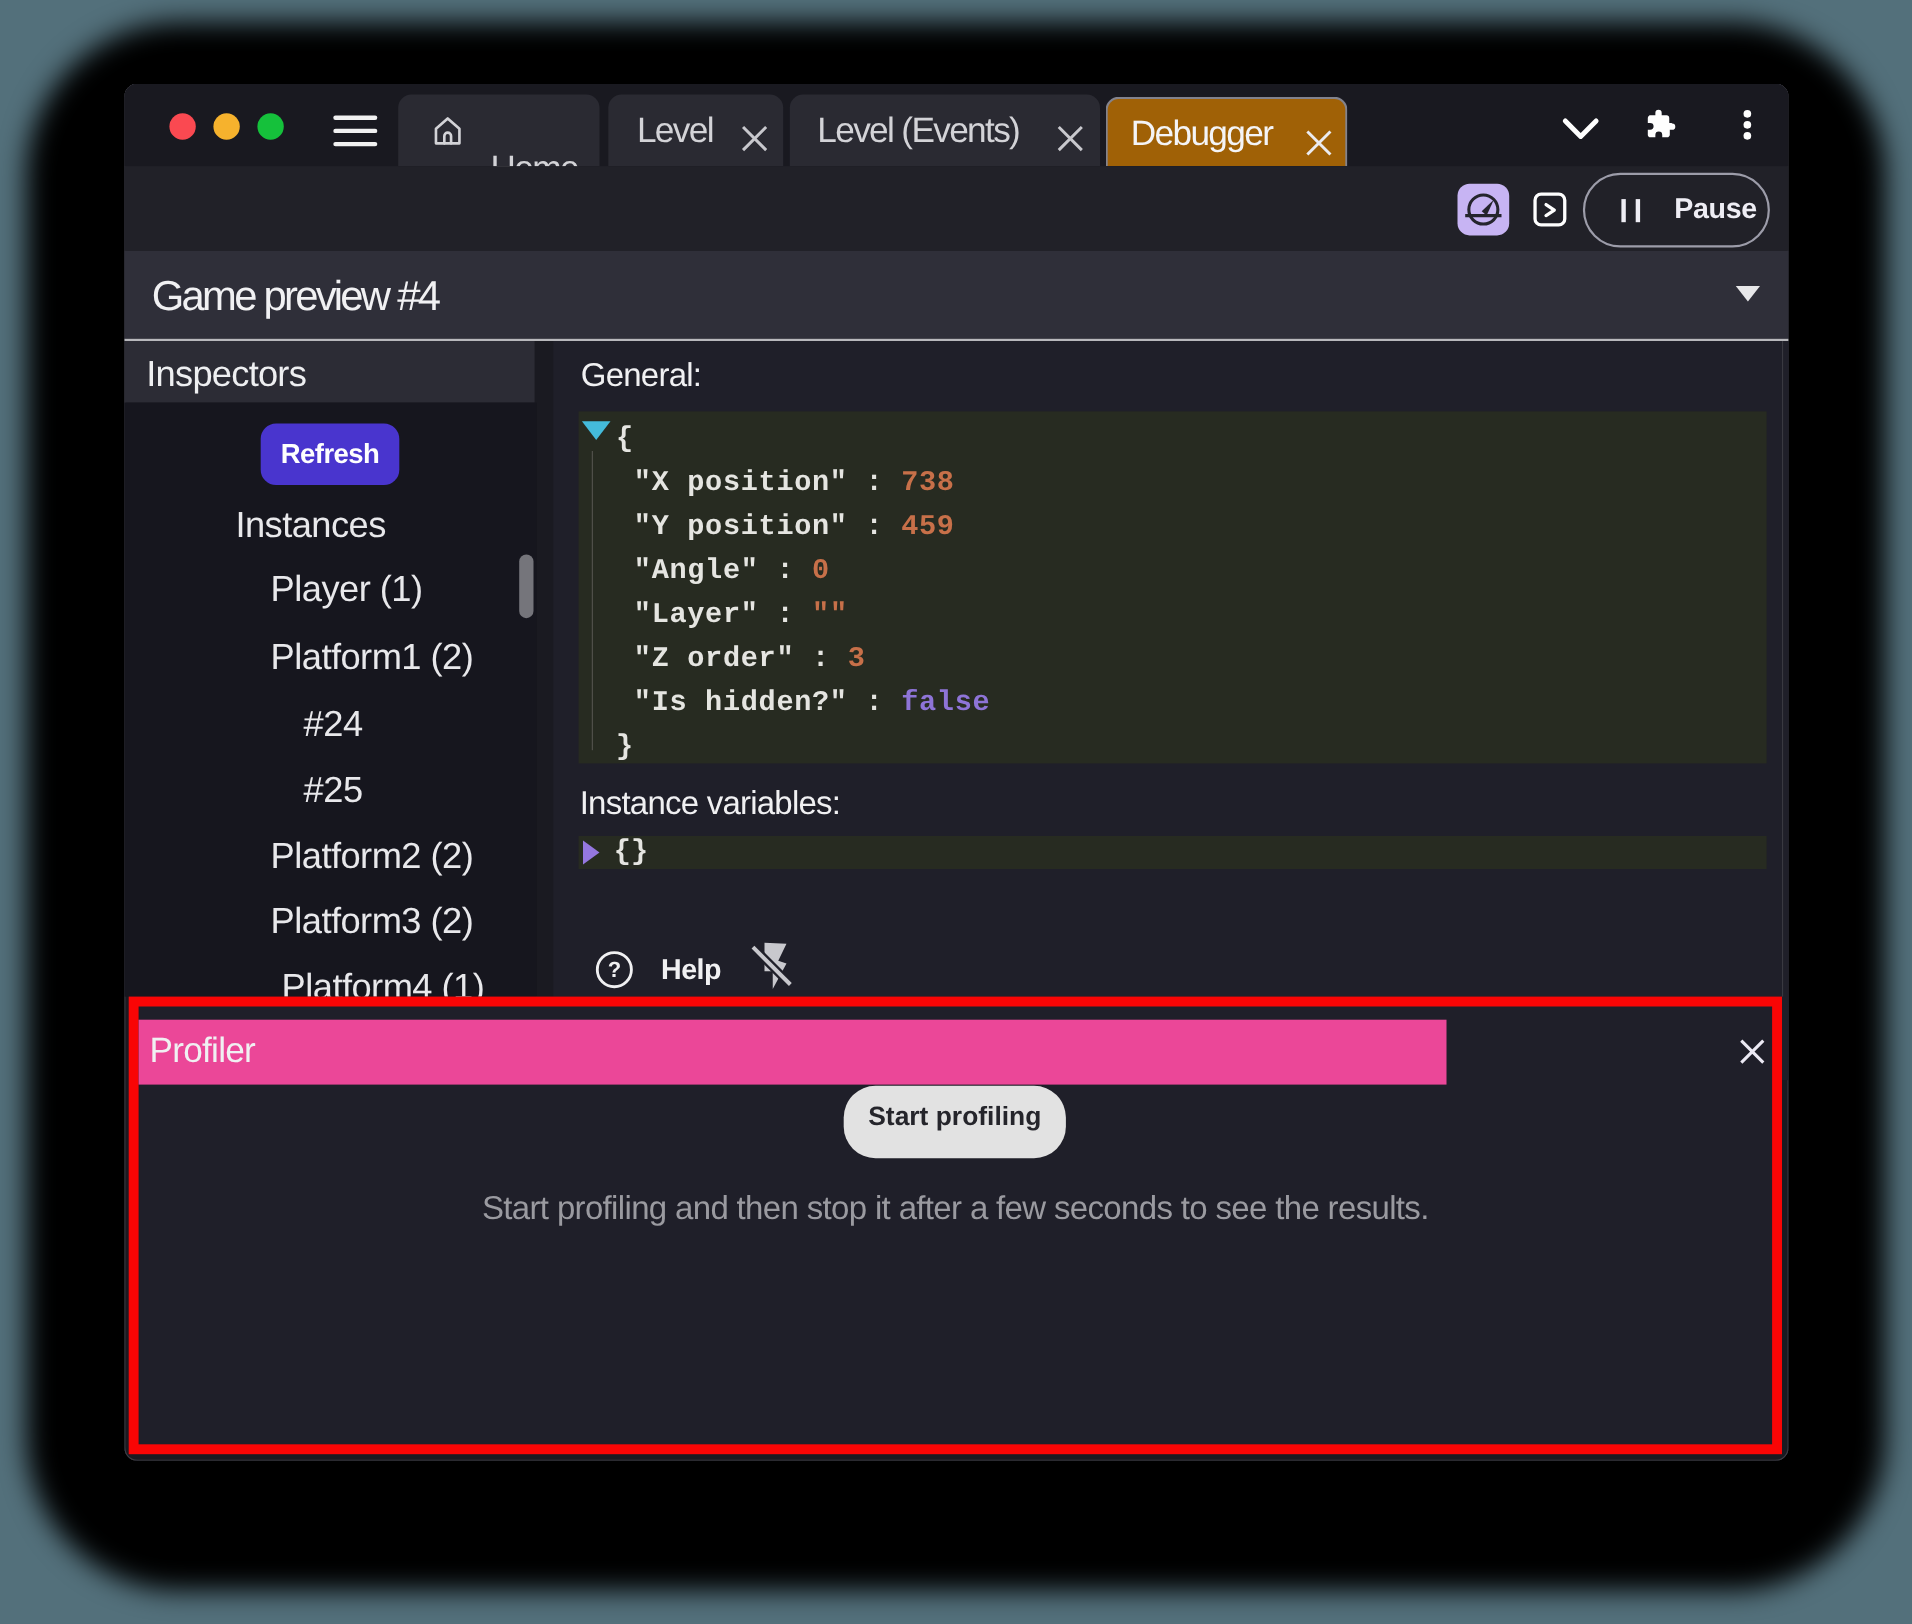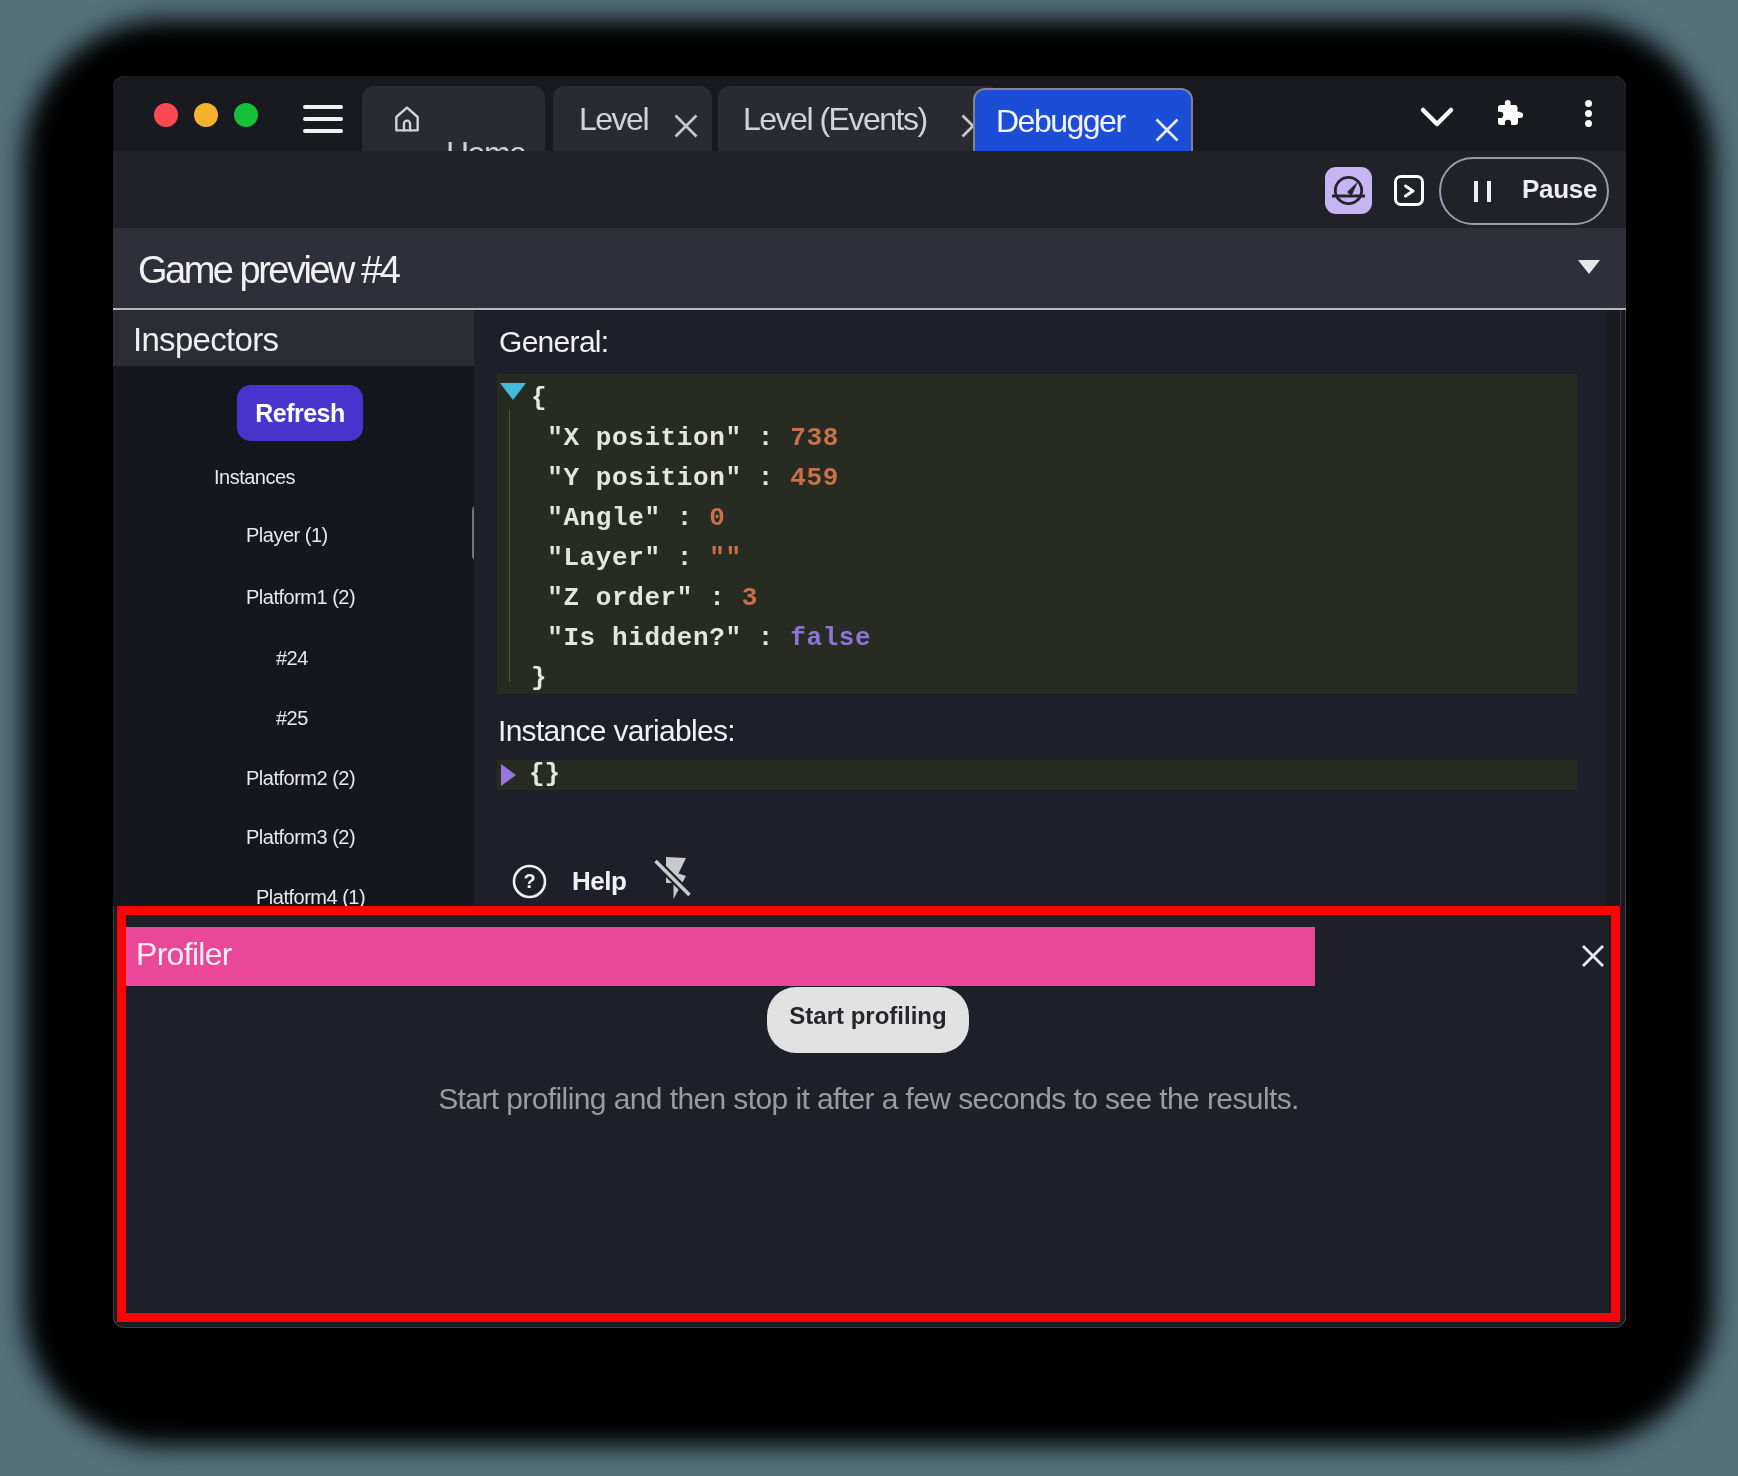--- a/index.html
+++ b/index.html
@@ -21,25 +21,25 @@
   
   #toolbar { position:absolute; left:0; top:75px; width:1513px; height:77px; background:#222229; }
   
   #previewrow { position:absolute; left:0; top:152px; width:1513px; height:80px; background:#30303a; }
   #divider { position:absolute; left:0; top:232px; width:1513px; height:2px; background:#b9b9bd; }
 
   
   #inspectors-strip { position:absolute; left:0; top:234px; width:373px; height:56px; background:#2d2d36; }
   #sidebar { position:absolute; left:0; top:290px; width:375px; height:540px; background:#17171f; }
   #refresh { position:absolute; left:124px; top:19px; width:126px; height:56px; border-radius:14px; background:#4a36cf; color:#fff; font-weight:bold; font-size:25px; text-align:center; line-height:56px; letter-spacing:-0.5px;}
-  .titem { position:absolute; font-size:20px; color:#e9e9ec; letter-spacing:-0.5px; white-space:nowrap; transform:translateY(-50%);text-align:center; }
+  .titem { position:absolute; font-size:33px; color:#e9e9ec; letter-spacing:-0.5px; white-space:nowrap; transform:translateY(-50%);text-align:center; }
   #sscroll { position:absolute; left:359px; top:138px; width:13px; height:58px; border-radius:7px; background:#76767c; }
 
   
-  #content { position:absolute; left:361px; top:234px; width:1132px; height:672px; background:#20202a; }
+  #content { position:absolute; left:390px; top:234px; width:1132px; height:672px; background:#20202a; }
   .seclabel { position:absolute; color:#f1f1f3; font-size:30px; letter-spacing:-0.7px; }
   .codeblock { position:absolute; left:23px; background:#282c22; }
   .mono { font-family:"Liberation Mono", monospace; font-weight:bold; color:#e6e6e2; }
   .num { color:#c8714a;margin-top:20px; }
   .str { color:#c8714a; }
   .kw { color:#8f75d8; }
 
   
   #profiler { position:absolute; left:4px; top:830px; width:1503px; height:416px; border:9px solid #fa0606; background:#20202a; }
   #proftitle { position:absolute; left:0; top:12px; width:1189px; height:59px; background:#ec4899; }
@@ -80,21 +80,21 @@
 
     <div class="tab" style="left:605px; width:282px;">
       <span class="lbl" style="left:25px;">Level (Events)</span>
       <span class="tabx" style="left:242px;">
           <svg width="26" height="26" viewBox="0 0 26 26">
             <path d="M2.5 2.5 L23.5 23.5 M23.5 2.5 L2.5 23.5" stroke="#c9c9ce" stroke-width="2.7"></path>
           </svg>
         </span>
     </div>
 
-    <div class="tab" style="left:860px; width:220px; top:12px; height:63px; background:#1d4ed8; border:2px solid #84848e; border-bottom:none; color:#f5f5f7;">
+    <div class="tab" style="left:892px; width:220px; top:12px; height:63px; background:#a16207; border:2px solid #84848e; border-bottom:none; color:#f5f5f7;">
       <span class="lbl" style="left:21px;">Debugger</span>
       <span class="tabx" style="left:179px;">
           <svg width="26" height="26" viewBox="0 0 26 26">
             <path d="M2.5 2.5 L23.5 23.5 M23.5 2.5 L2.5 23.5" stroke="#ececf0" stroke-width="2.7"></path>
           </svg>
         </span>
     </div>
 
     <svg class="abs" style="left:1304px; top:29px;" width="40" height="24" viewBox="0 0 40 24">
         <path d="M6 5 L20 19 L34 5" stroke="#fff" stroke-width="4.5" fill="none" stroke-linecap="round" stroke-linejoin="round"></path>

